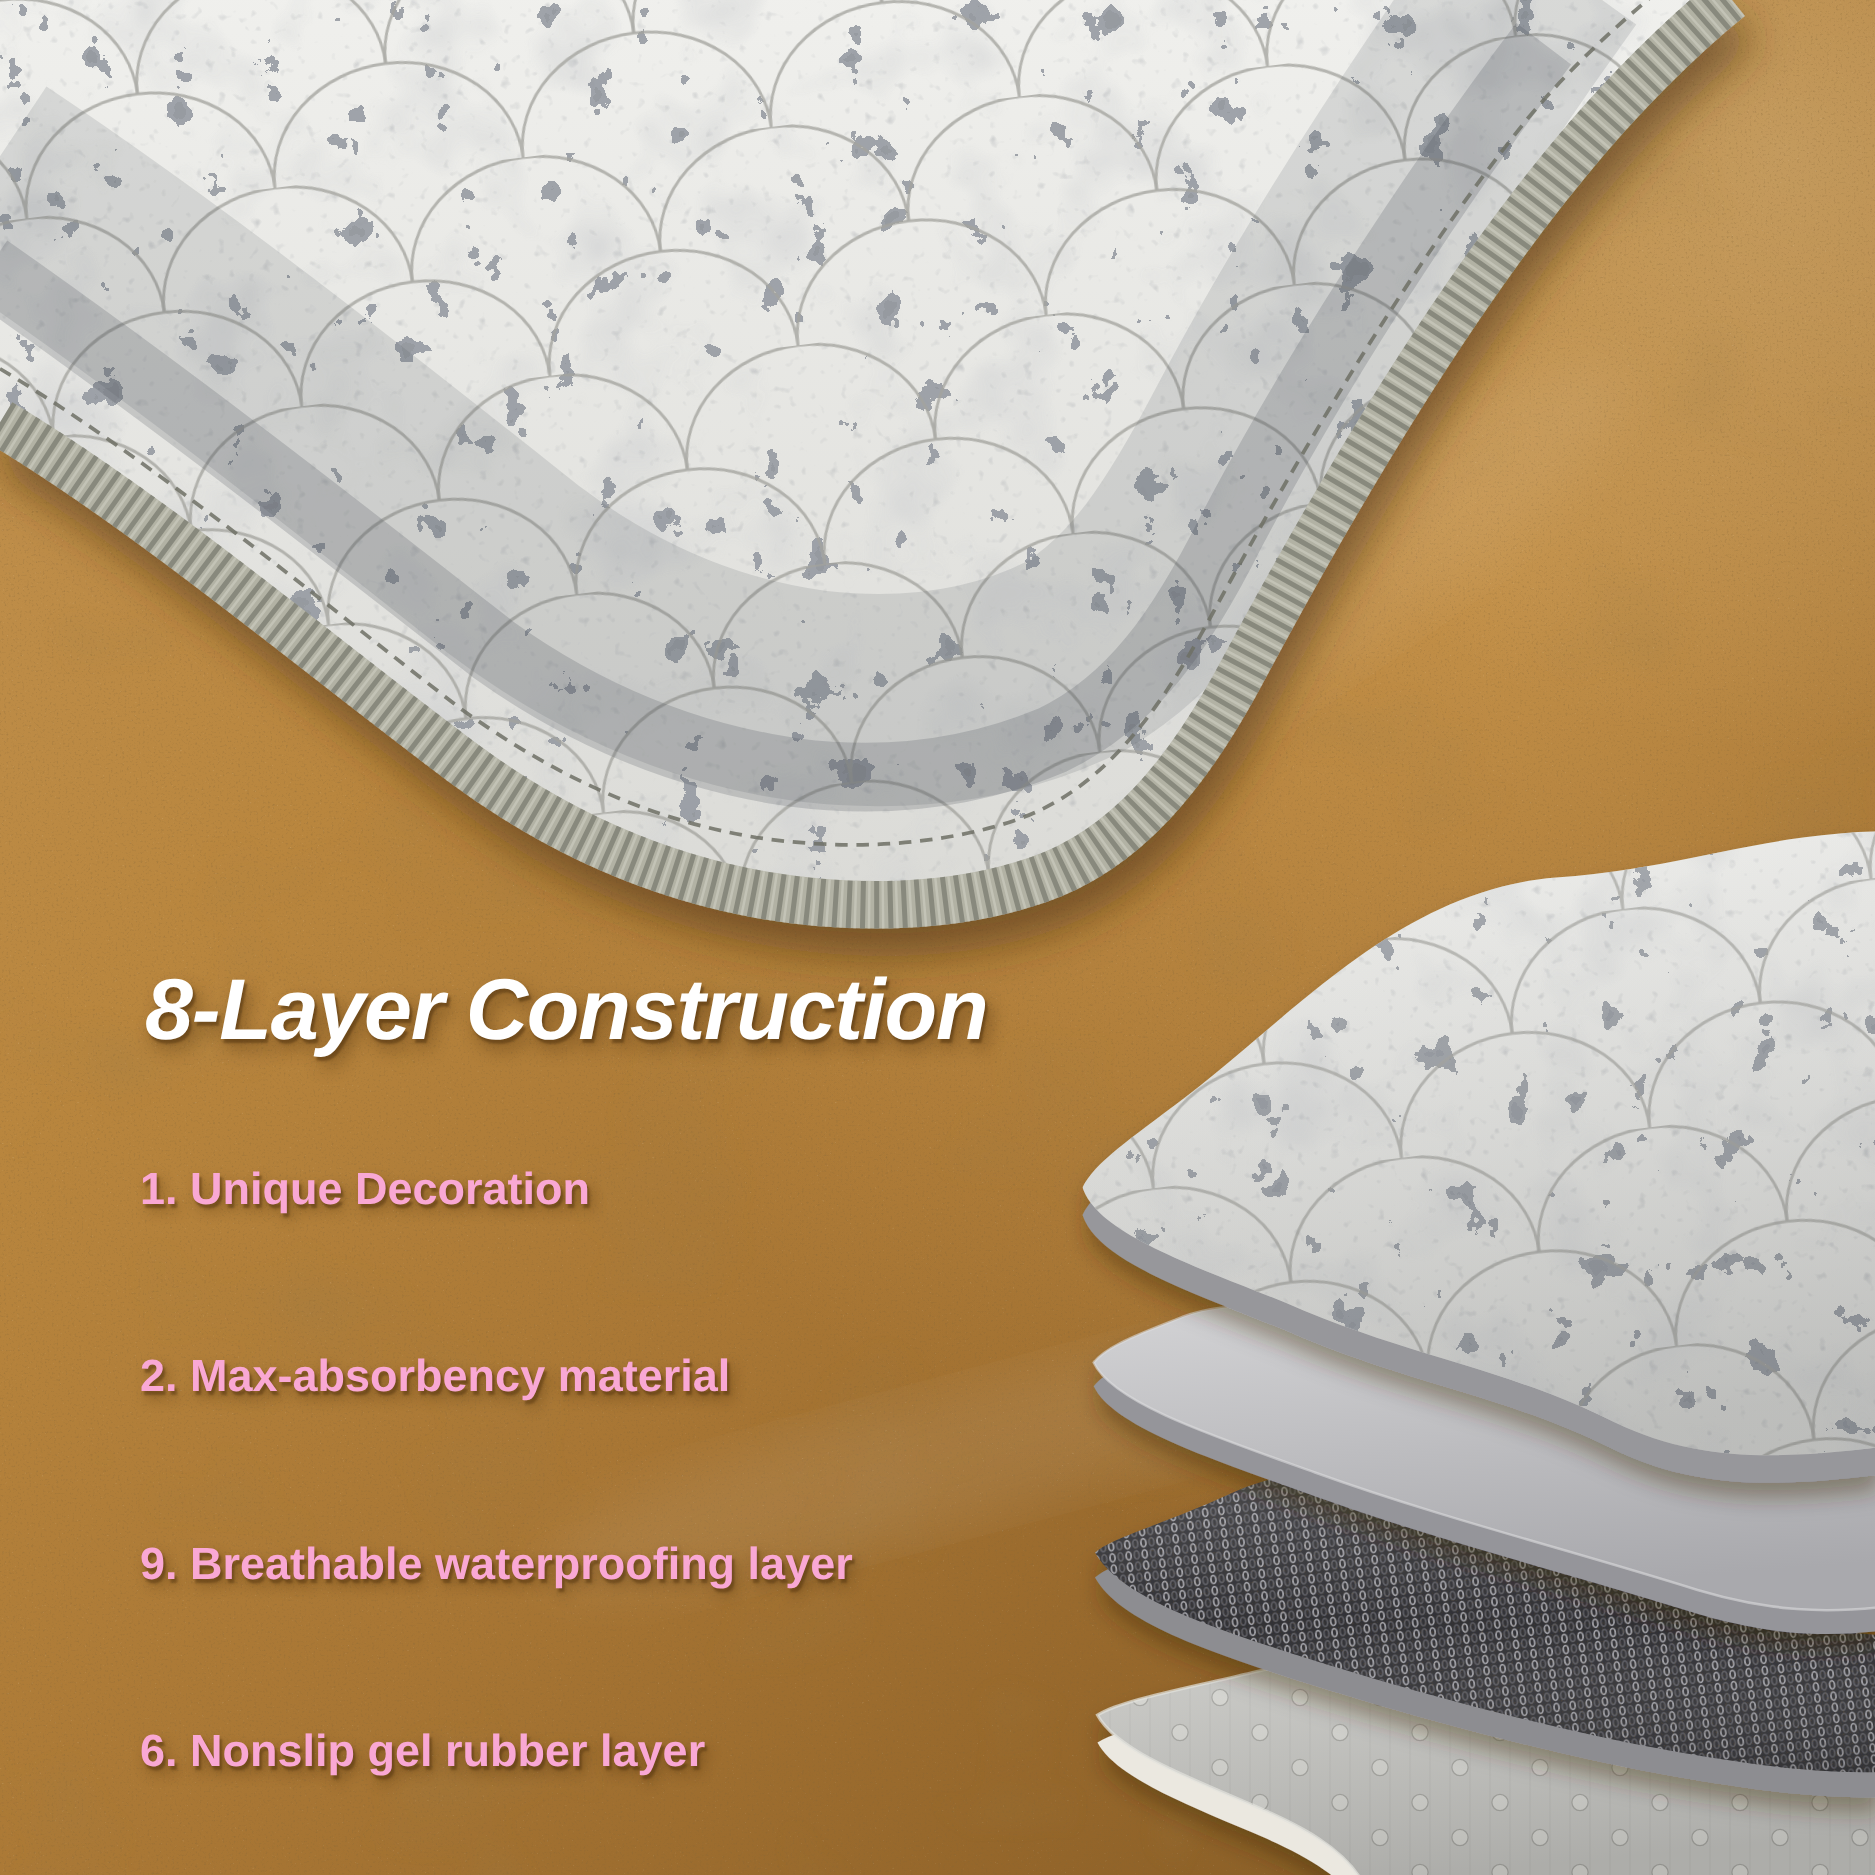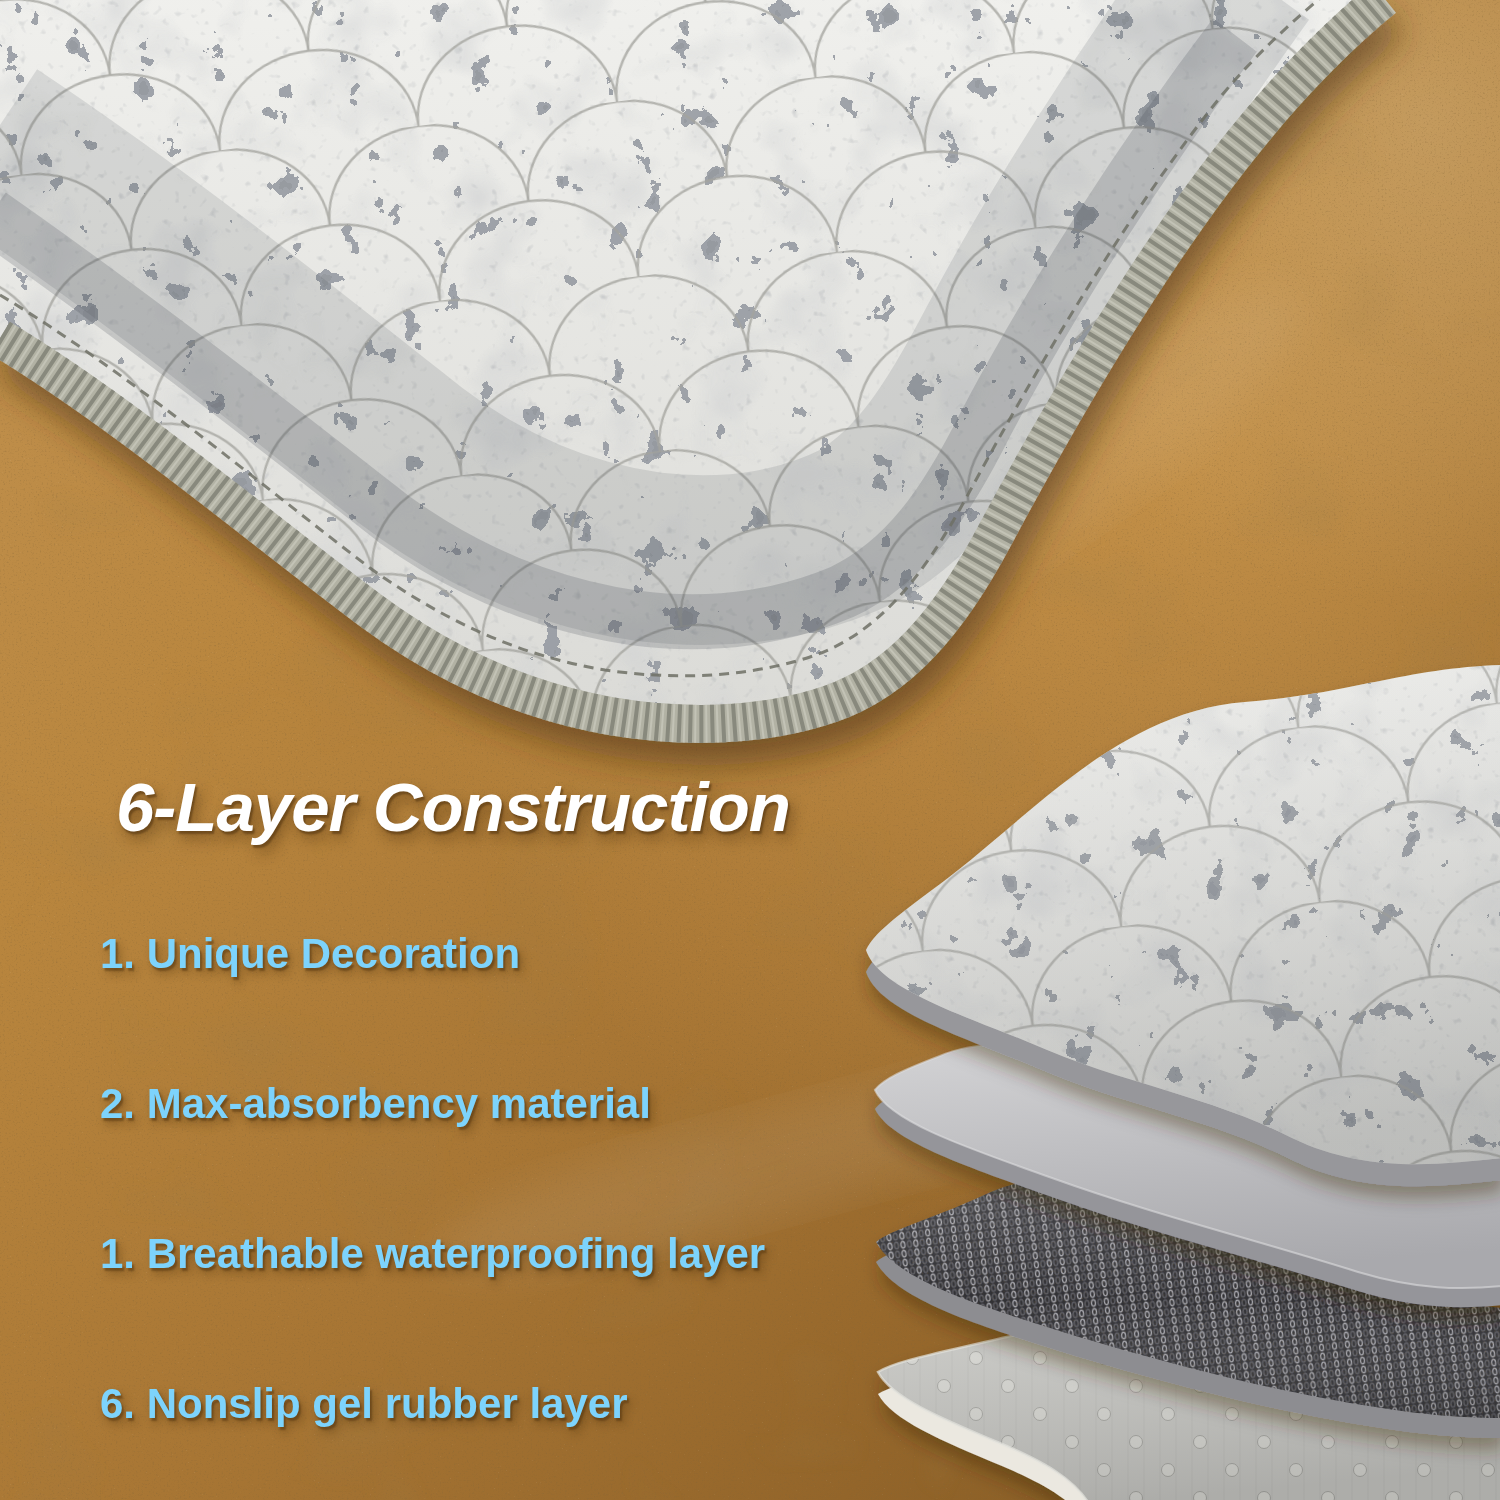--- a/index.html
+++ b/index.html
@@ -3,22 +3,22 @@
 <meta charset="utf-8">
 <style>
   html,body{margin:0;padding:0;background:#1e1a14;}
   .stage{position:relative;width:1500px;height:1500px;overflow:hidden;
          font-family:"Liberation Sans",sans-serif;}
   .stage > svg{position:absolute;left:0;top:0;}
   .headline{position:absolute;left:116px;top:768px;white-space:nowrap;
             font-style:italic;font-weight:700;font-size:69px;letter-spacing:-1px;color:#ffffff;
             text-shadow:2px 3px 2px rgba(77,48,12,.55),5px 8px 14px rgba(70,42,8,.45);}
   .features{list-style:none;margin:0;padding:0;}
-  .features li{position:absolute;left:100px;white-space:nowrap;
-               font-weight:700;font-size:42px;color:#7dd3fc;
+  .features li{position:absolute;left:112px;white-space:nowrap;
+               font-weight:700;font-size:36px;color:#f9a8d4;
                text-shadow:2px 3px 2px rgba(77,48,12,.5),4px 6px 10px rgba(70,42,8,.4);}
   .features li:nth-child(1){top:930px;}
   .features li:nth-child(2){top:1080px;text-align:right;}
   .features li:nth-child(3){top:1230px;}
   .features li:nth-child(4){top:1380px;}
 </style>
 </head>
 <body>
 
 <div class="stage">
@@ -214,22 +214,22 @@
           <rect x="840" y="630" width="670" height="580" filter="url(#speckSoft)" opacity="0.85"></rect>
           <rect x="840" y="630" width="670" height="580" filter="url(#speckDark)" opacity="0.95"></rect>
           <rect x="840" y="630" width="670" height="580" filter="url(#speckFine)" opacity="0.55"></rect>
           <rect x="840" y="630" width="670" height="580" fill="url(#quilt)" opacity="0.8"></rect>
           <rect x="840" y="630" width="670" height="580" fill="url(#fabShade)"></rect>
         </g>
       </g>
     </g>
   </svg>
 
-  <div class="headline">6-Layer Construction</div>
+  <div class="headline">8-Layer Construction</div>
 
   <ul class="features">
     <li>1. Unique Decoration</li>
     <li>2. Max-absorbency material</li>
-    <li>1. Breathable waterproofing layer</li>
+    <li>9. Breathable waterproofing layer</li>
     <li>6. Nonslip gel rubber layer</li>
   </ul>
 
 </div>
 
 </body></html>

